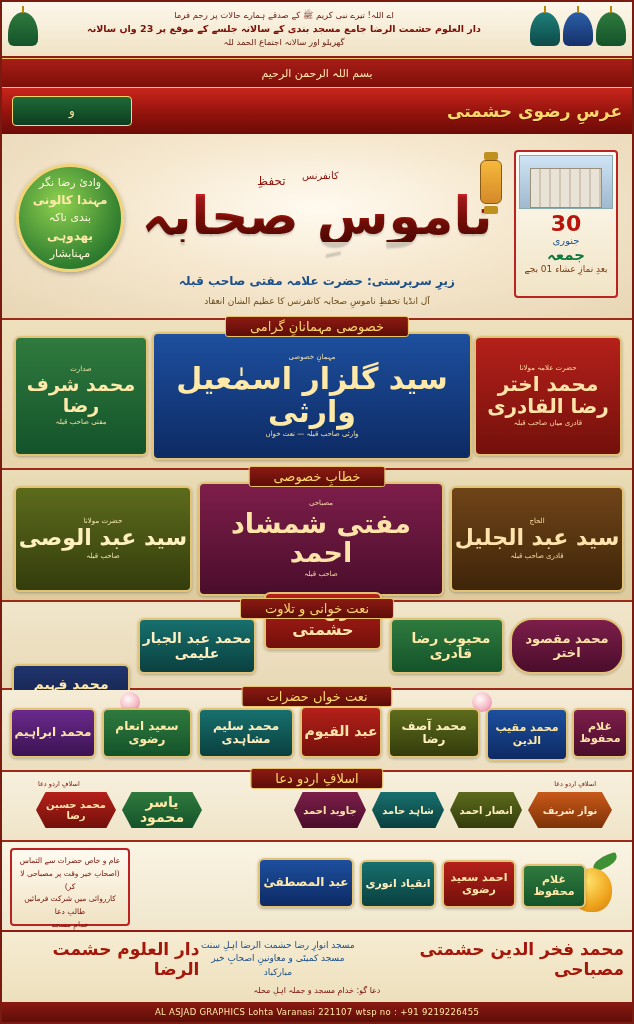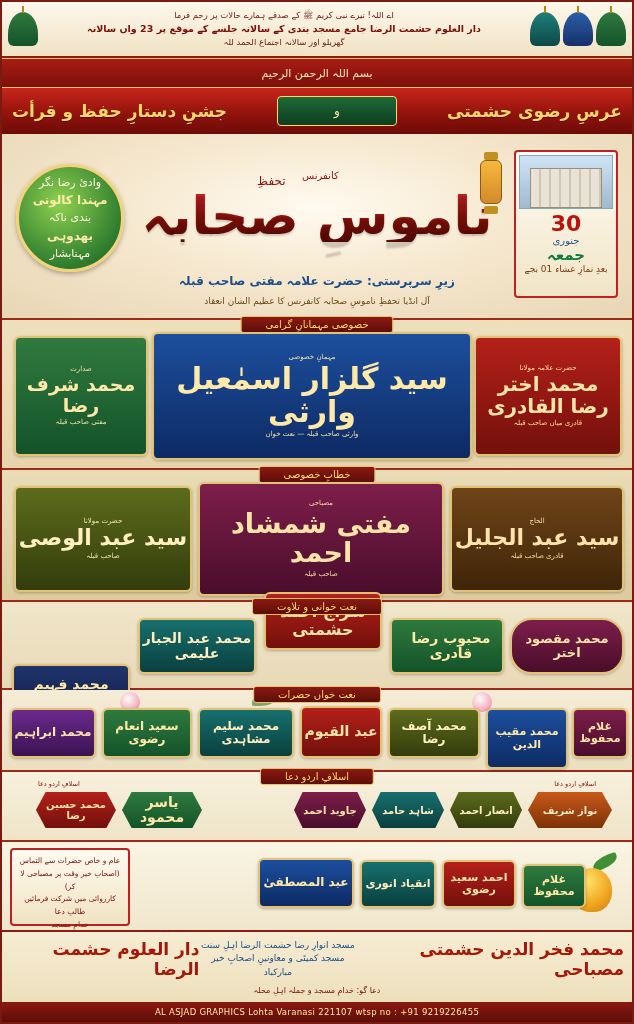--- a/index.html
+++ b/index.html
@@ -113,21 +113,21 @@
     position:absolute; right:128px; top:18px; width:26px; height:62px;
   }
   .lantern .body { position:absolute; inset:8px 2px 10px 2px; background:linear-gradient(180deg,#f6b93b,#d4892a); border-radius:6px; border:1px solid #8a5a16;}
   .lantern .cap { position:absolute; top:0; left:6px; width:14px; height:8px; background:#c0911f; border-radius:2px;}
   .lantern .base{ position:absolute; bottom:0; left:6px; width:14px; height:8px; background:#c0911f; border-radius:2px;}
 
   
   .ribbon {
     position:absolute; left:50%; transform:translateX(-50%);
     background:linear-gradient(180deg,#8b1a12,#5e0d08); color:#ffd86b;
-    font-size:10px; padding:2px 24px; border:1px solid #e8c169; border-radius:3px;
+    font-size:13px; padding:2px 24px; border:1px solid #e8c169; border-radius:3px;
     white-space:nowrap; z-index:5;
   }
 
   
   .plate {
     position:absolute; border-radius:6px; text-align:center;
     display:flex; flex-direction:column; align-items:center; justify-content:center;
     border:2px solid #e2c275; box-shadow:0 1px 3px rgba(0,0,0,.25); overflow:hidden;
   }
   .plate .nm { font-weight:bold; line-height:1.1; }
@@ -217,21 +217,20 @@
       <div class="dome blue"></div>
       <div class="dome green"></div>
     </div>
   </div>
 
   <div class="banner banner1">
     <div class="txt urdu">بسم اللہ الرحمن الرحیم</div>
   </div>
 
   <div class="titleband">
-    <div class="side urdu">جشنِ دستارِ حفظ و قرأت</div>
     <div class="mid urdu">و</div>
     <div class="side urdu">عرسِ رضوی حشمتی</div>
   </div>
 
   <div class="hero">
 
     <div class="oval">
       <div>وادیٔ رضا نگر</div>
       <b>مہندا کالونی</b>
       <div>بندی ناکہ</div>
@@ -338,21 +337,21 @@
   </div>
   <div class="plate p-teal" style="left:196px; top:706px; width:96px; height:50px;">
     <div class="nm urdu" style="font-size:12px;">محمد سلیم مشاہدی</div>
   </div>
   <div class="plate p-red" style="left:298px; top:704px; width:82px; height:52px;">
     <div class="nm urdu" style="font-size:14px;">عبد القیوم</div>
   </div>
   <div class="plate p-olive" style="left:386px; top:706px; width:92px; height:50px;">
     <div class="nm urdu" style="font-size:12px;">محمد آصف رضا</div>
   </div>
-  <div class="plate p-blue" style="left:484px; top:706px; width:82px; height:61px;">
+  <div class="plate p-blue" style="left:484px; top:706px; width:82px; height:53px;">
     <div class="nm urdu" style="font-size:11px;">محمد مقیب الدین</div>
   </div>
   <div class="plate p-maroon" style="left:570px; top:706px; width:56px; height:50px;">
     <div class="nm urdu" style="font-size:11px;">غلام محفوظ</div>
   </div>
 
   <div class="sectbg sect-e"></div>
   <div class="ribbon urdu" style="top:766px;">اسلافِ اردو دعا</div>
   <div class="smalltag urdu" style="left:36px; top:778px;">اسلافِ اردو دعا</div>
   <div class="smalltag urdu" style="right:36px; top:778px;">اسلافِ اردو دعا</div>

